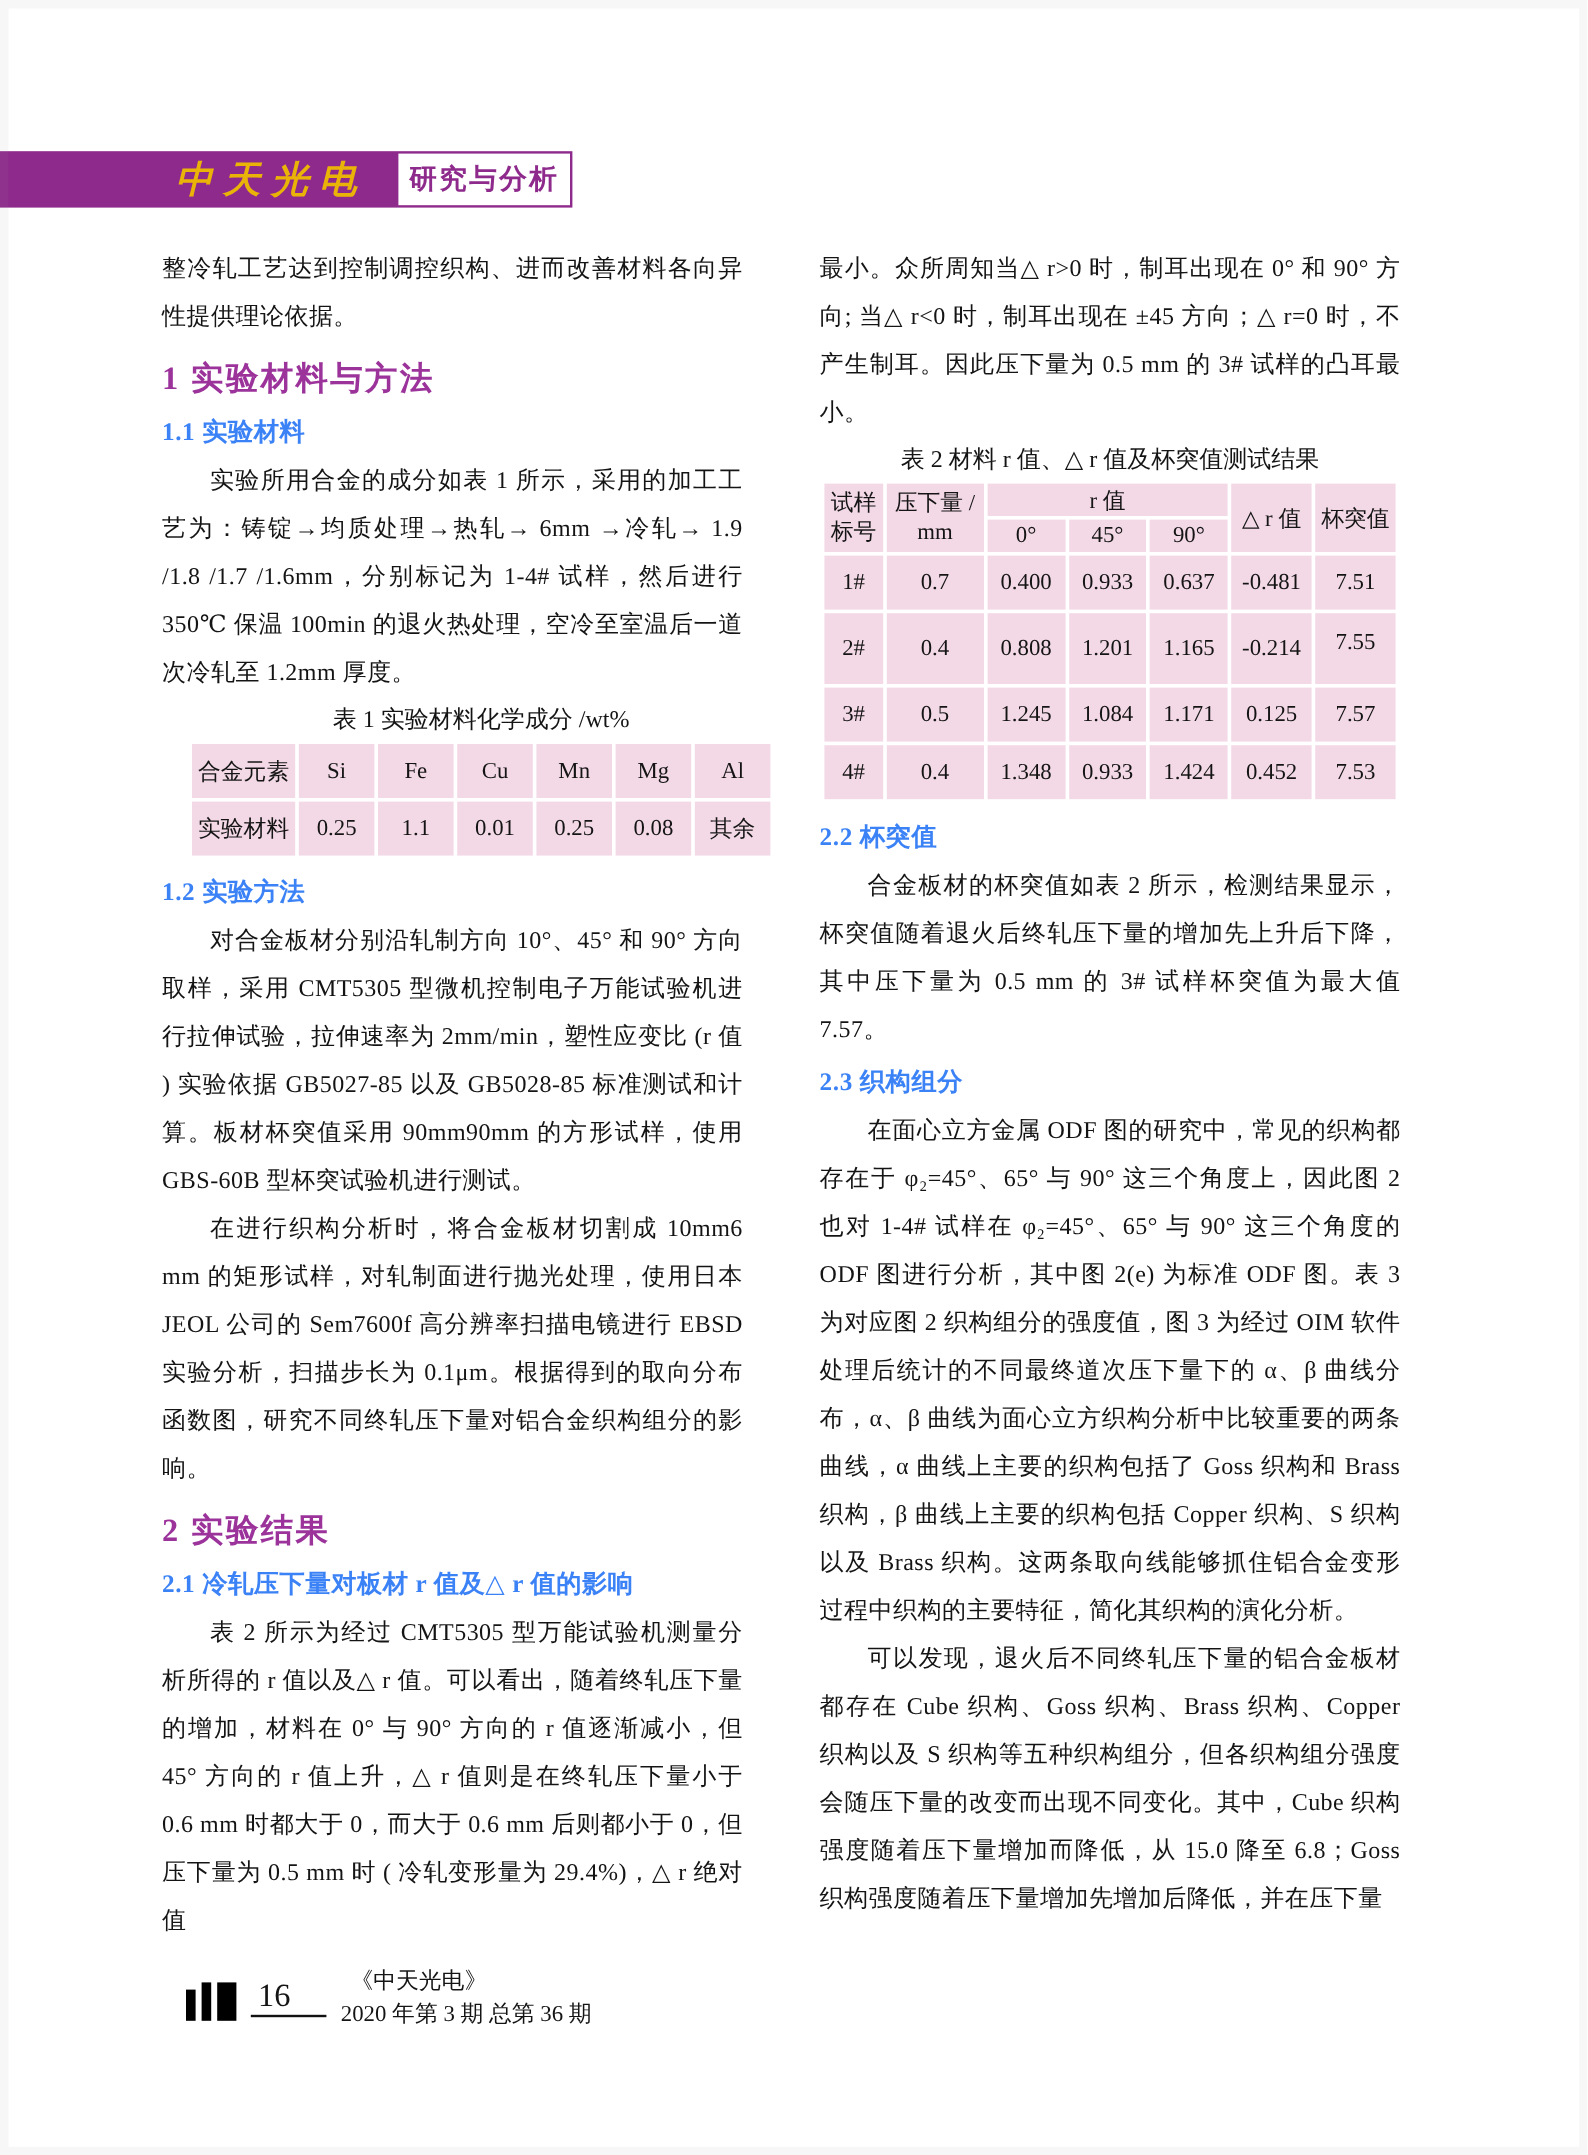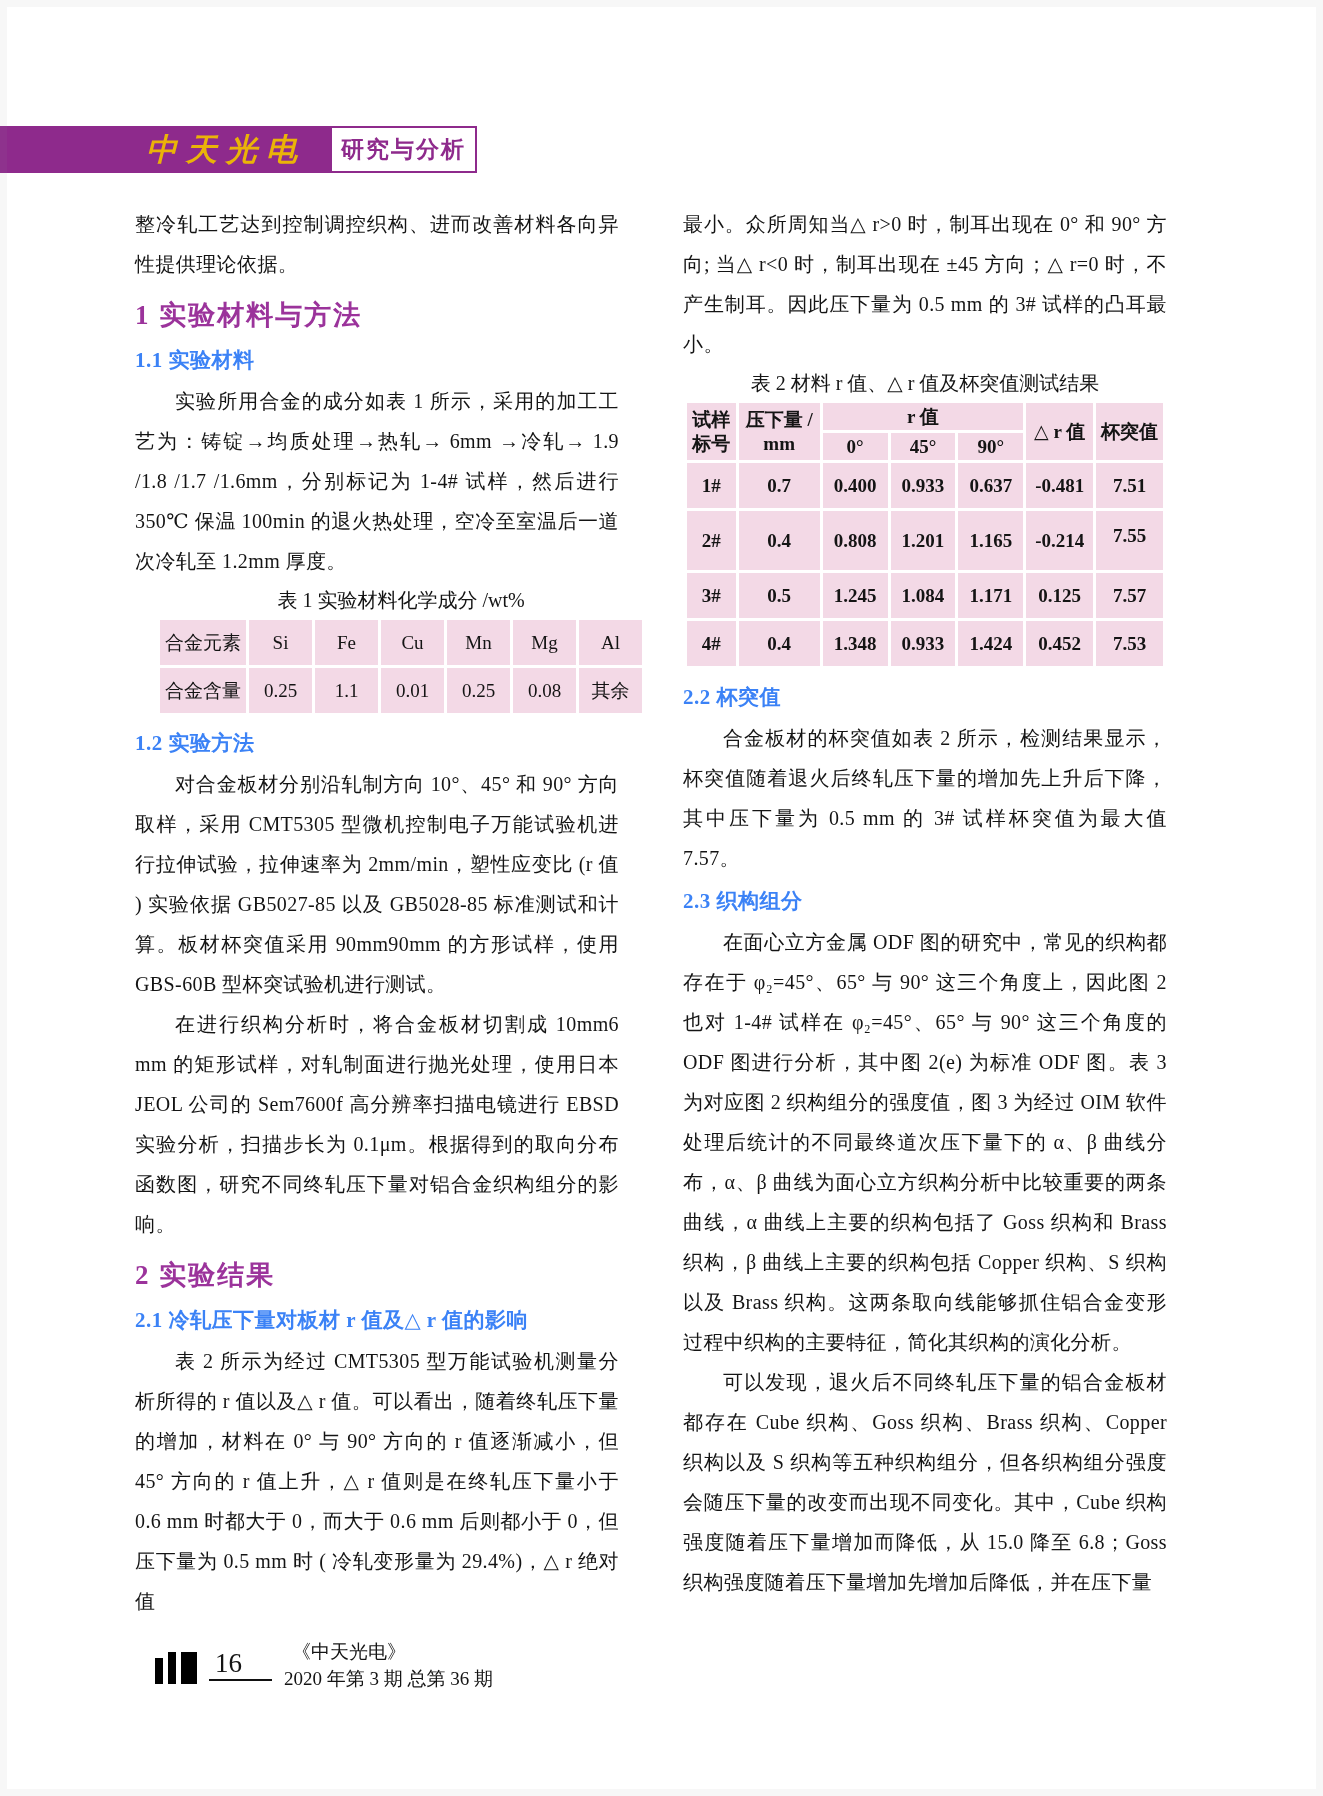--- a/index.html
+++ b/index.html
@@ -35,21 +35,21 @@
 
   .table-caption{text-align:center;font-size:20px;line-height:32px;margin:3px 0 1px;}
 
   table.data{border-collapse:separate;border-spacing:3px;table-layout:fixed;}
   table.data td{background:#F3D9E6;text-align:center;vertical-align:middle;font-size:19px;padding:0 2px;overflow:hidden;}
 
   .t1-wrap{margin-left:22px;width:488px;}
   #table1{width:488px;margin:1px 0 9px;}
   #table1 td{height:45px;}
 
-  #table2{width:482px;margin:1px auto 10px;font-weight:bold;}
+  #table2{width:482px;margin:1px auto 10px;}
   #table2 td.head{height:27px;}
   #table2 td.cell{height:45px;}
   td.pre{white-space:pre-line;line-height:24px;}
   #table2 td.raised{vertical-align:top;padding-top:14px;}
 
   
   .footer{position:absolute;left:155px;top:1638px;display:flex;align-items:flex-start;}
   .footer-bars{display:flex;align-items:flex-end;gap:5px;margin-top:14px;}
   .footer-bars .bar{background:#000;}
   .bar-a{width:8px;height:26px;}
@@ -99,21 +99,21 @@
               <tr>
             <td>合金元素</td>
             <td>Si</td>
             <td>Fe</td>
             <td>Cu</td>
             <td>Mn</td>
             <td>Mg</td>
             <td>Al</td>
           </tr>
           <tr>
-            <td>合金含量</td>
+            <td>实验材料</td>
             <td>0.25</td>
             <td>1.1</td>
             <td>0.01</td>
             <td>0.25</td>
             <td>0.08</td>
             <td>其余</td>
           </tr>
         </tbody>
           </table>
       </div>

